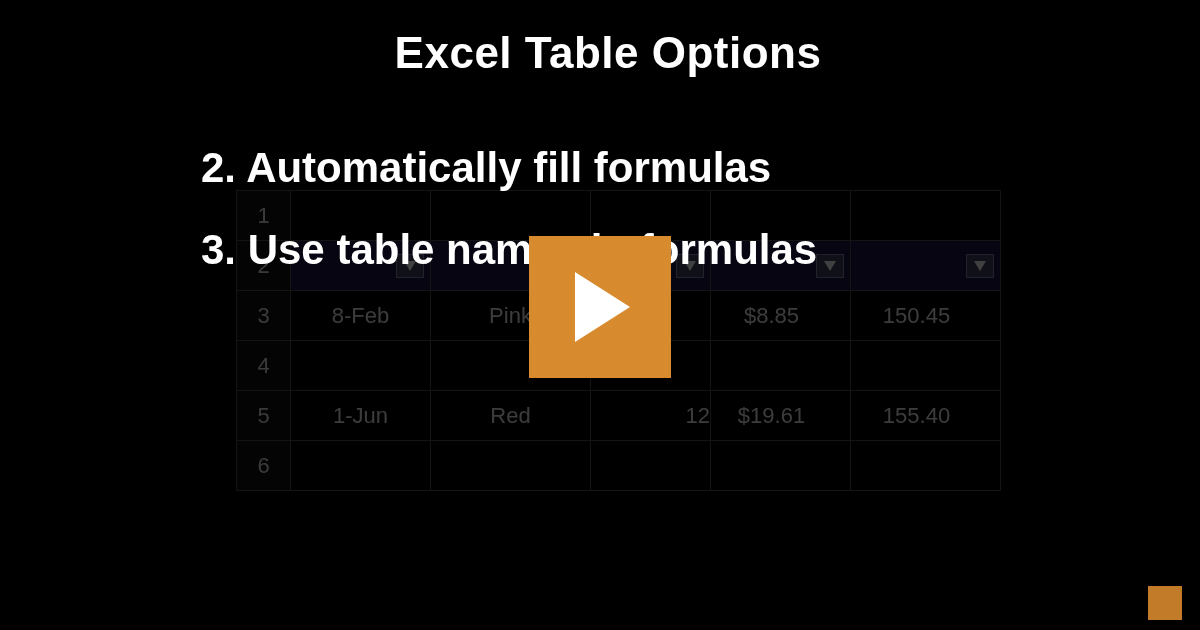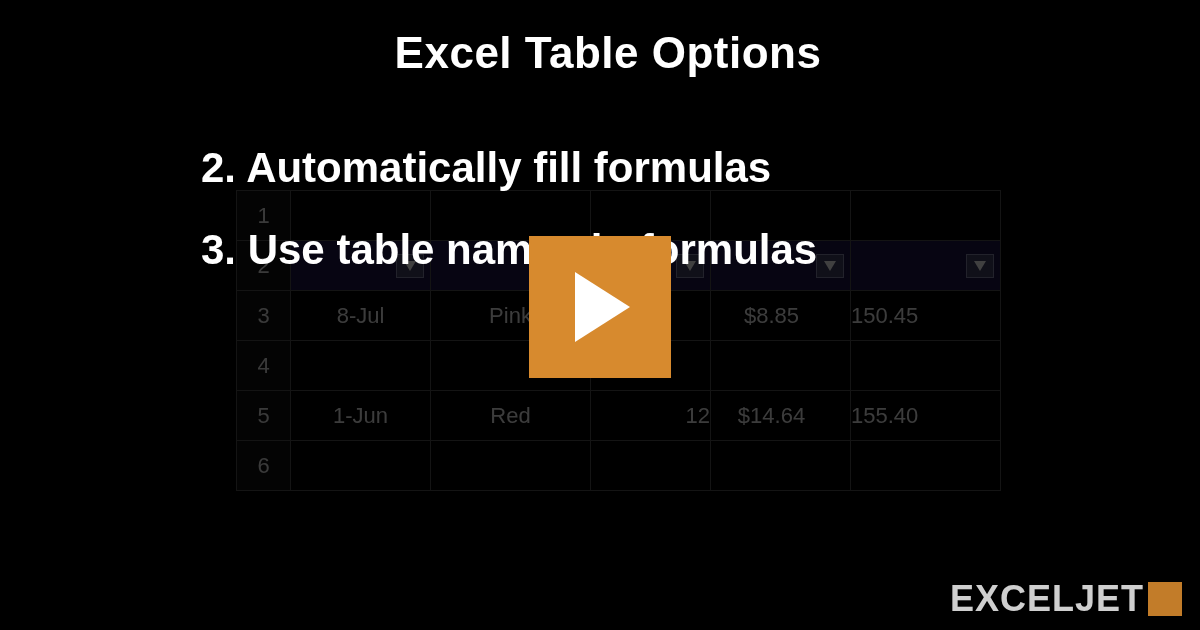--- a/index.html
+++ b/index.html
@@ -39,21 +39,21 @@
   .bg-table .rowhdr {
     width: 54px;
     background: #111;
     color: #cfcfcf;
     font-weight: 400;
   }
   .bg-table .c1 { width: 140px; }
   .bg-table .c2 { width: 160px; }
   .bg-table .c3 { width: 120px; text-align: right; }
   .bg-table .c4 { width: 140px; padding-right: 18px; }
-  .bg-table .c5 { width: 150px; text-align: left; padding-right: 18px; }
+  .bg-table .c5 { width: 150px; text-align: center; padding-right: 18px; }
   .bg-table .hdr-row td:not(.rowhdr) {
     background: #1c1443;
     position: relative;
   }
   .filter-arrow {
     position: absolute;
     right: 6px;
     top: 50%;
     transform: translateY(-50%);
     width: 28px;
@@ -171,40 +171,40 @@
         <span></span>
         <span class="filter-arrow">
           <svg width="12" height="10" viewBox="0 0 12 10">
                 <polygon points="0,0 12,0 6,10" fill="#e6e6e6"></polygon>
               </svg>
         </span>
       </td>
     </tr>
     <tr>
       <td class="rowhdr">3</td>
-      <td class="c1">8-Jul</td>
+      <td class="c1">8-Feb</td>
       <td class="c2">Pink</td>
       <td class="c3"></td>
       <td class="c4">$8.85</td>
       <td class="c5">150.45</td>
     </tr>
     <tr>
       <td class="rowhdr">4</td>
       <td class="c1"></td>
       <td class="c2"></td>
       <td class="c3"></td>
       <td class="c4"></td>
       <td class="c5"></td>
     </tr>
     <tr>
       <td class="rowhdr">5</td>
       <td class="c1">1-Jun</td>
       <td class="c2">Red</td>
       <td class="c3">12</td>
-      <td class="c4">$14.64</td>
+      <td class="c4">$19.61</td>
       <td class="c5">155.40</td>
     </tr>
     <tr>
       <td class="rowhdr">6</td>
       <td class="c1"></td>
       <td class="c2"></td>
       <td class="c3"></td>
       <td class="c4"></td>
       <td class="c5"></td>
     </tr>
@@ -222,17 +222,16 @@
     </li>
   </ol>
 
   <div class="play">
     <svg width="60" height="70" viewBox="0 0 60 70">
       <polygon points="5,0 60,35 5,70" fill="#ffffff"></polygon>
     </svg>
   </div>
 
   <div class="brand">
-    <span>EXCELJET</span>
     <span class="mark"></span>
   </div>
 
 </div>
 
 </body></html>

